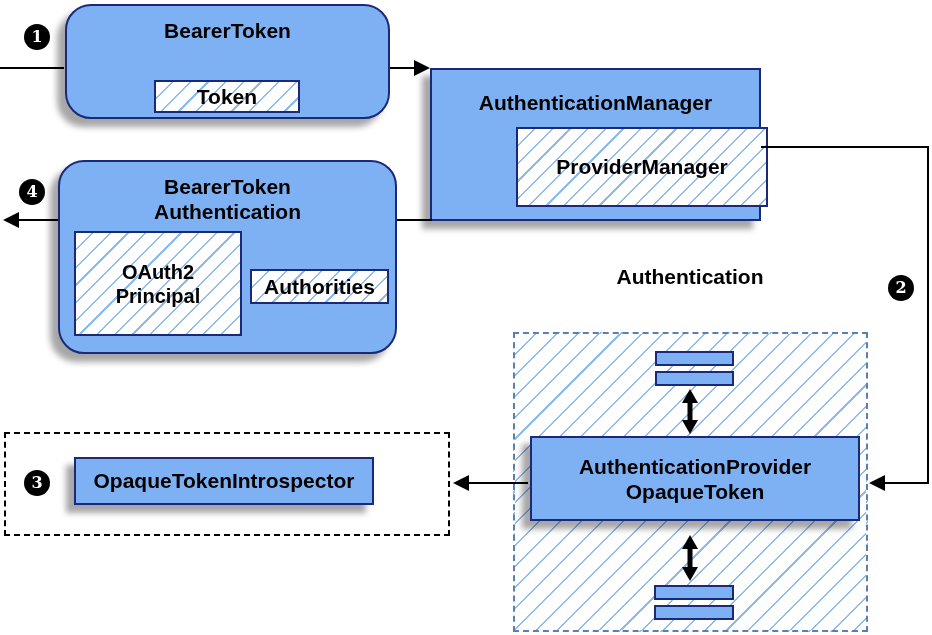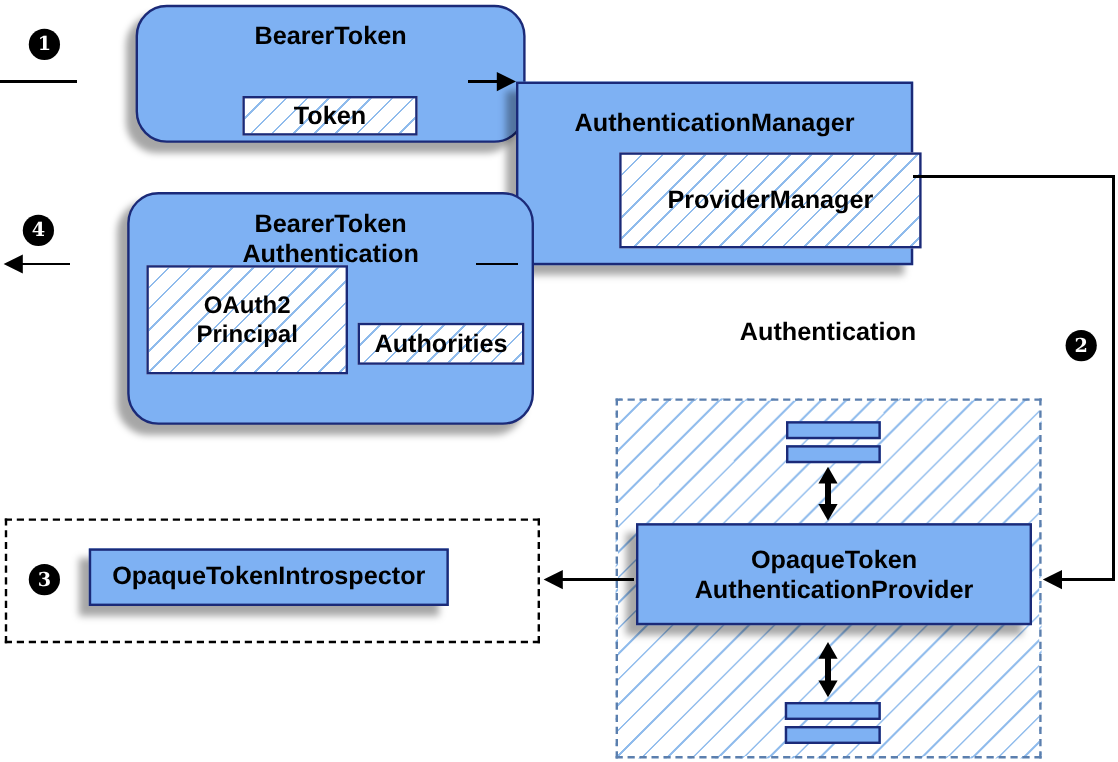--- a/index.html
+++ b/index.html
@@ -14,21 +14,21 @@
   }
   #canvas { position: absolute; left: 0; top: 0; width: 932px; height: 635px; }
 
   .abs { position: absolute; box-sizing: border-box; }
 
   .box-blue {
     position: absolute; box-sizing: border-box;
     background: var(--box-fill, #7eb1f3);
     border: 2px solid var(--box-border, #1b2a78);
   }
-  .rounded { border-radius: 26px; margin-left: 48px; }
+  .rounded { border-radius: 26px; }
   .shadow { box-shadow: -8px 8px 6px rgba(0,0,0,0.35); }
 
   .hatch-chip {
     position: absolute; box-sizing: border-box;
     background-color: #ffffff;
     background-image: repeating-linear-gradient(135deg,
       transparent 0px, transparent 11px,
       var(--hatch-line, #8fbbec) 11px, var(--hatch-line, #8fbbec) 12.5px);
     border: 2px solid var(--box-border, #1b2a78);
     display: flex; flex-direction: column; align-items: center; justify-content: center;
@@ -85,22 +85,22 @@
 <body>
 
 <div id="canvas">
 
   <div class="providers-boundary">
     <div class="stack-bar" style="left:140px; top:17px;"></div>
     <div class="stack-bar" style="left:140px; top:37px;"></div>
 
     <div class="box-blue shadow flex-center" style="left:15px; top:102px; width:330px; height:85px;">
       <div class="title">
+        <span>AuthenticationProvider</span>
         <span>OpaqueToken</span>
-        <span>AuthenticationProvider</span>
       </div>
     </div>
 
     <div class="stack-bar" style="left:139px; top:251px; width:80px;"></div>
     <div class="stack-bar" style="left:139px; top:271px; width:80px;"></div>
   </div>
 
   <div class="abs title" style="left:555px; top:264px; width:270px;">
     <span>Authentication</span>
   </div>
@@ -121,21 +121,21 @@
     <div class="hatch-chip" style="left:40px; top:57px; width:252px; height:80px;margin-left:44px;">
       <span class="chip-label">ProviderManager</span>
     </div>
   </div>
 
   <div class="box-blue rounded shadow" style="left:58px; top:160px; width:339px; height:194px;">
     <div class="node-title-area title" style="top:12px;">
       <span>BearerToken</span>
       <span>Authentication</span>
     </div>
-    <div class="hatch-chip" style="left:14px; top:59px; width:168px; height:91px;">
+    <div class="hatch-chip" style="left:14px; top:69px; width:168px; height:105px;">
       <span class="chip-label-sm">OAuth2</span>
       <span class="chip-label-sm">Principal</span>
     </div>
     <div class="hatch-chip" style="left:190px; top:107px; width:139px; height:35px;">
       <span class="chip-label">Authorities</span>
     </div>
   </div>
 
   <div class="introspector-boundary">
     <div class="box-blue shadow flex-center" style="left:68px; top:23px; width:300px; height:48px;">

